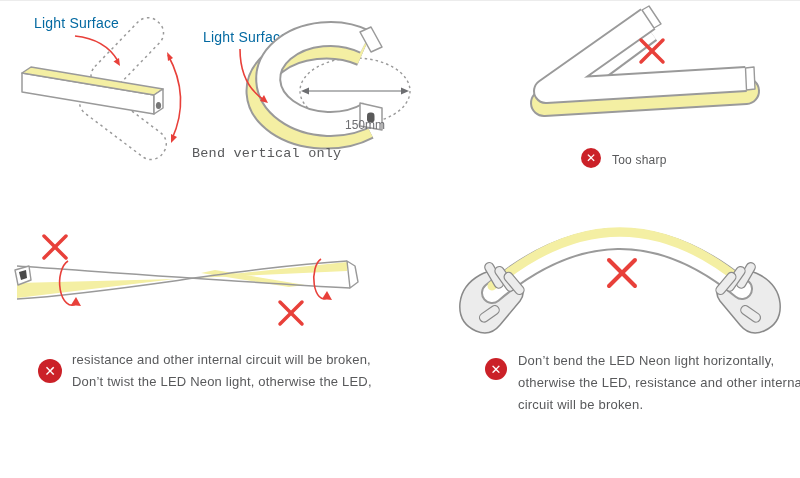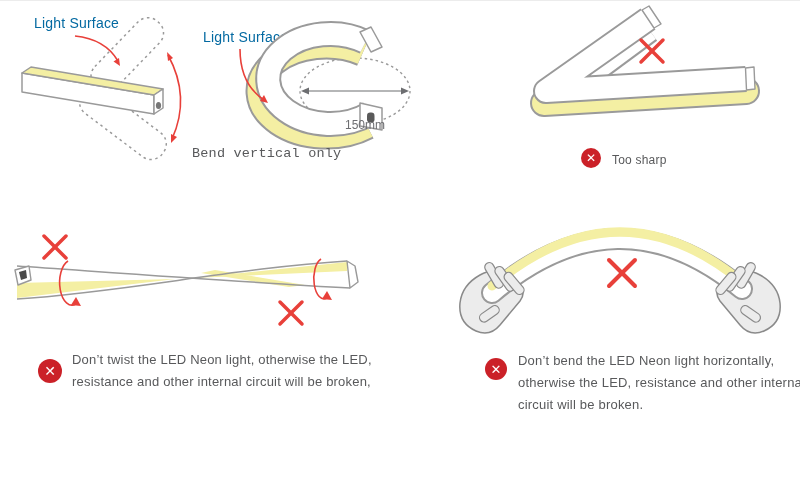--- a/index.html
+++ b/index.html
@@ -162,22 +162,22 @@
     <g stroke="#e8403a" stroke-width="3.5" stroke-linecap="round">
       <line x1="275" y1="76" x2="297" y2="98"></line>
       <line x1="297" y1="76" x2="275" y2="98"></line>
     </g>
   </svg>
 
   <div class="no-badge badge-24" style="left:38px;top:358px;">
       <span>✕</span>
     </div>
   <div class="cap" style="left:72px;top:348px;">
+    <div>resistance and other internal circuit will be broken,</div>
     <div>Don’t twist the LED Neon light, otherwise the LED,</div>
-    <div>resistance and other internal circuit will be broken,</div>
   </div>
 
   <svg style="left:450px;top:228px;" width="340" height="115" viewBox="0 0 340 115">
 
     <g>
       <path d="M30,46 Q44,38 56,46 L70,58 Q76,64 70,72 L50,96 Q40,108 26,102 Q8,94 10,74 Q12,56 30,46 Z" fill="#ececec" stroke="#8a8a8a" stroke-width="1.5" stroke-linejoin="round"></path>
     </g>
     <g>
       <path d="M310,46 Q296,38 284,46 L270,58 Q264,64 270,72 L290,96 Q300,108 314,102 Q332,94 330,74 Q328,56 310,46 Z" fill="#ececec" stroke="#8a8a8a" stroke-width="1.5" stroke-linejoin="round"></path>
     </g>

